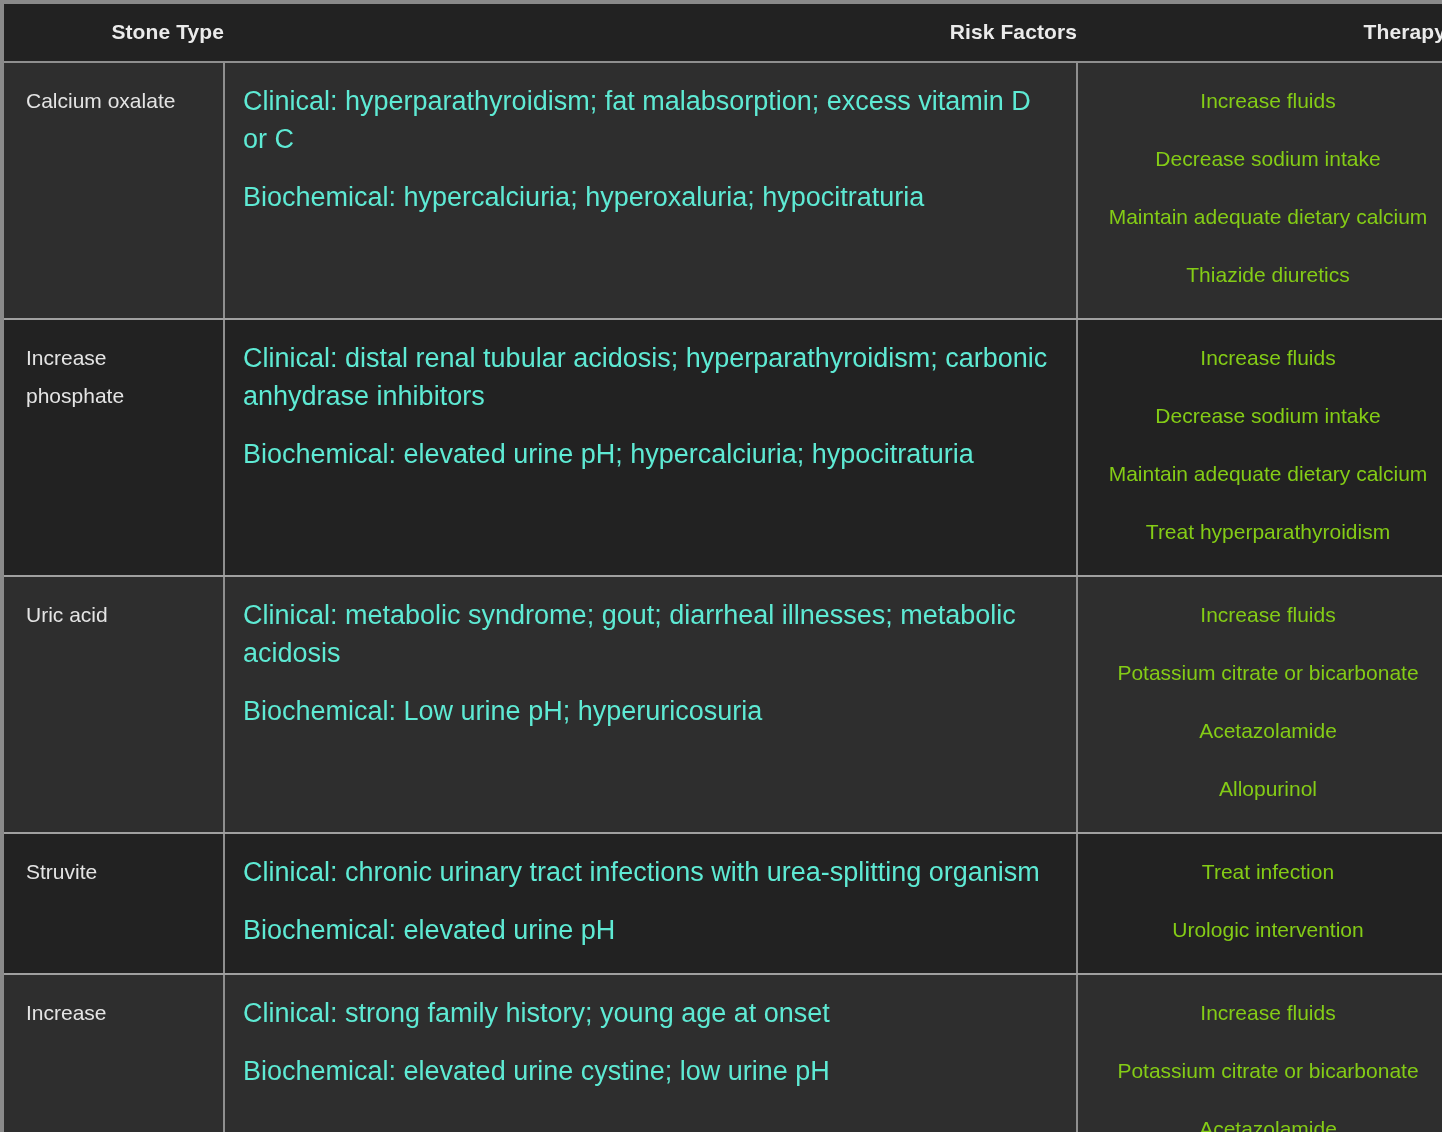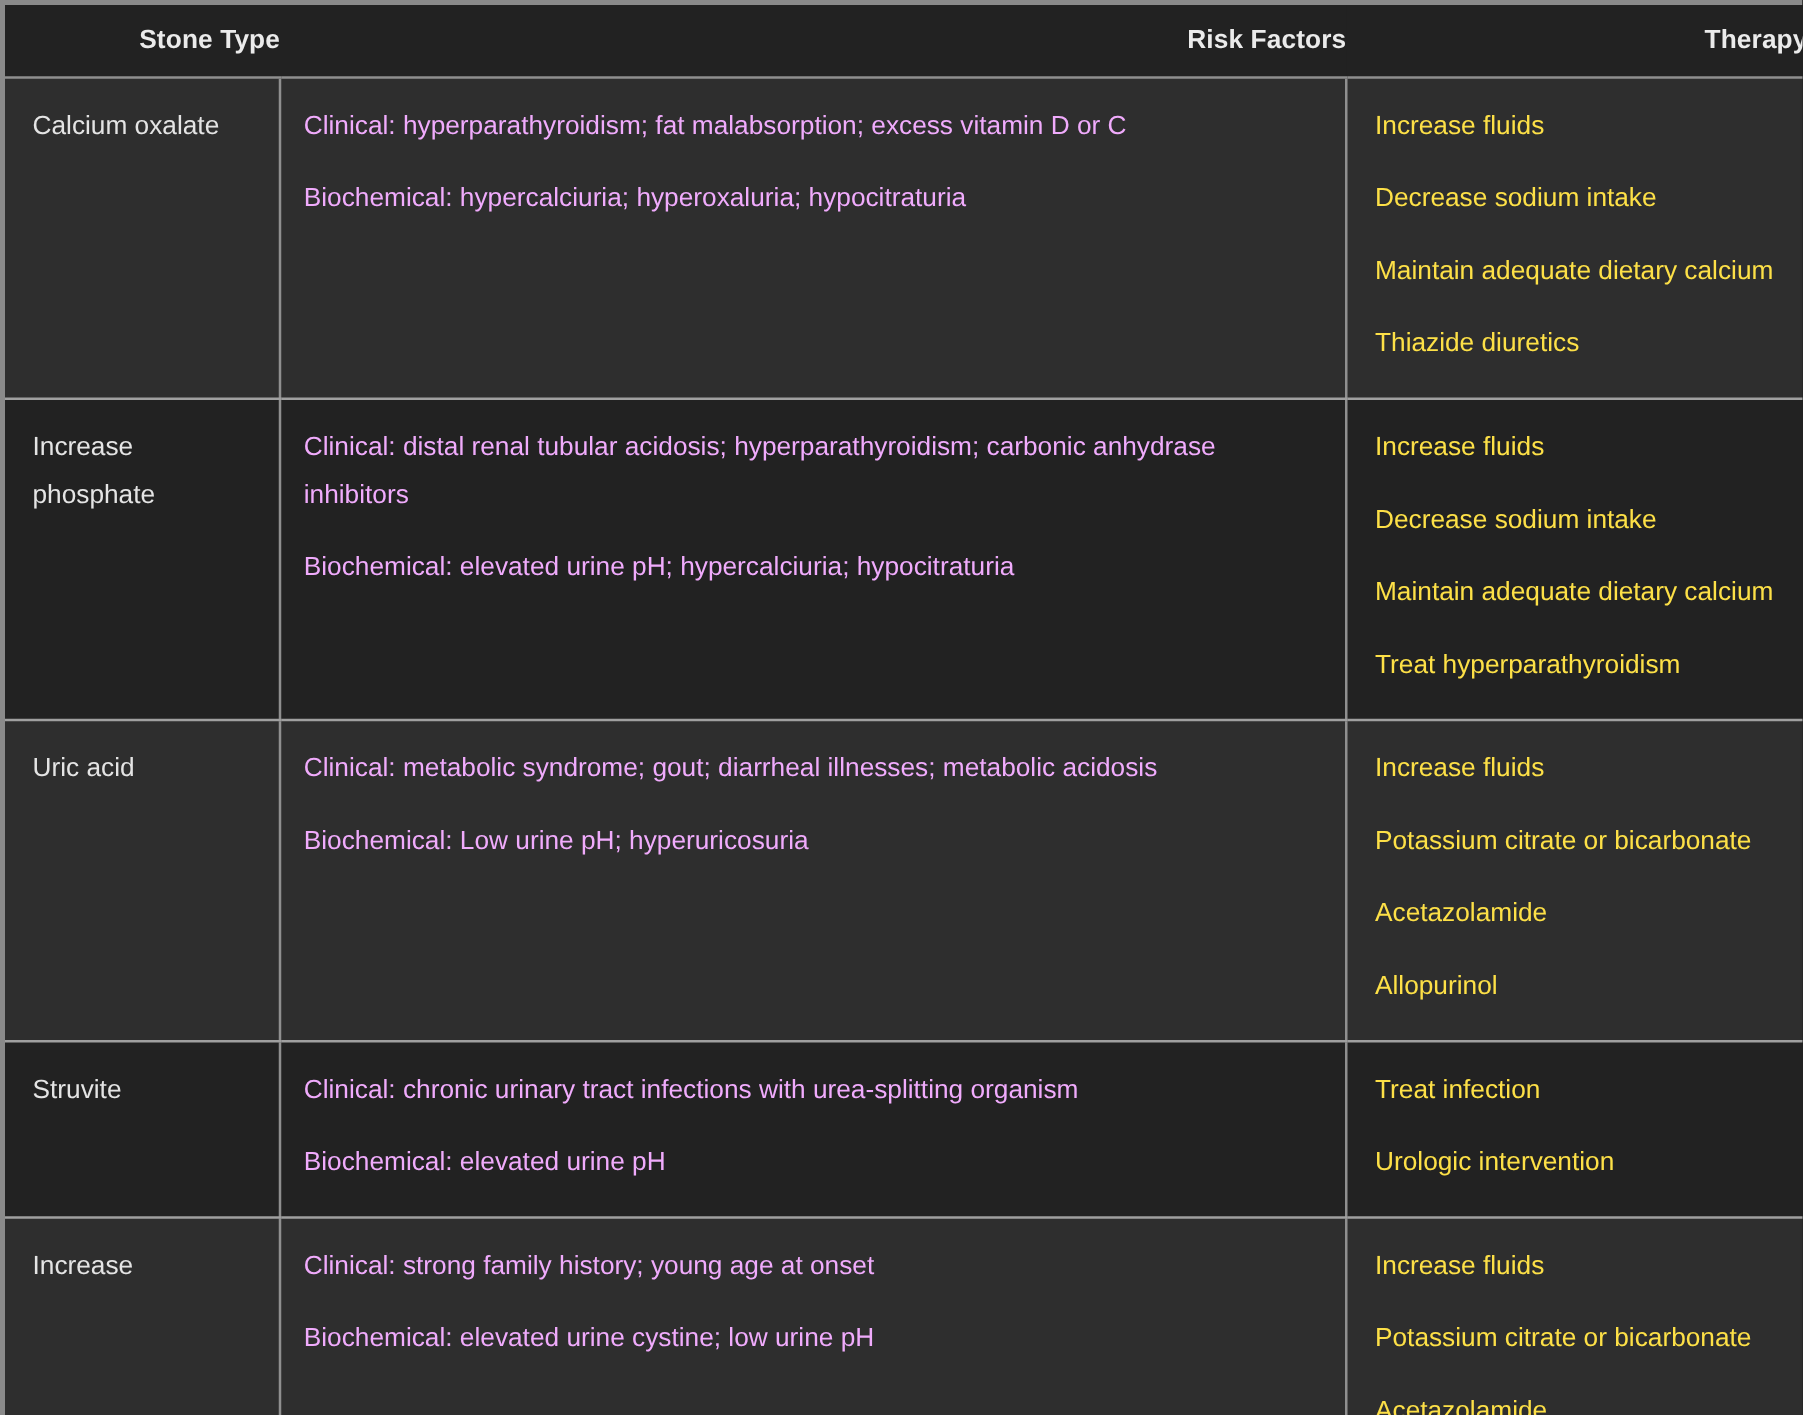--- a/index.html
+++ b/index.html
@@ -69,32 +69,33 @@
     padding: 19px 10px 24px 22px;
   }
 
   .stone-name {
     font-size: 21px;
     line-height: 38px;
     color: #e4e4e4;
   }
 
   .risk-line {
-    font-size: 21px;
+    font-size: 27px;
     line-height: 38px;
-    color: #f0abfc;
+    color: #5eead4;
     margin: 0 0 20px 0;
   }
   .risk-line:last-child { margin-bottom: 0; }
 
   .therapy-line {
     font-size: 21px;
     line-height: 38px;
-    color: #fde047;
+    color: #84cc16;
     margin: 0 0 20px 0;
+    text-align: center;
   }
   .therapy-line:last-child { margin-bottom: 0; }
 </style>
 </head>
 <body>
 
 <div class="table-wrap">
   <table class="stone-table">
     <colgroup>
       <col class="col-stone">

